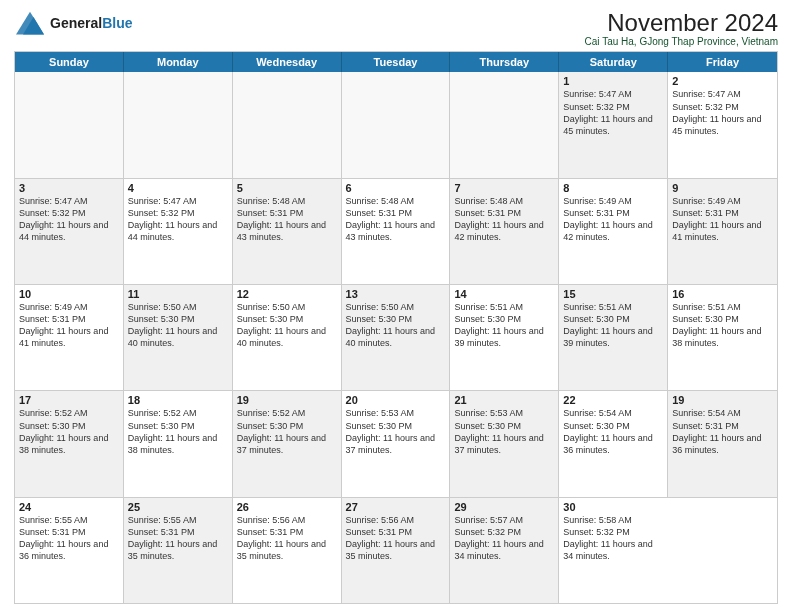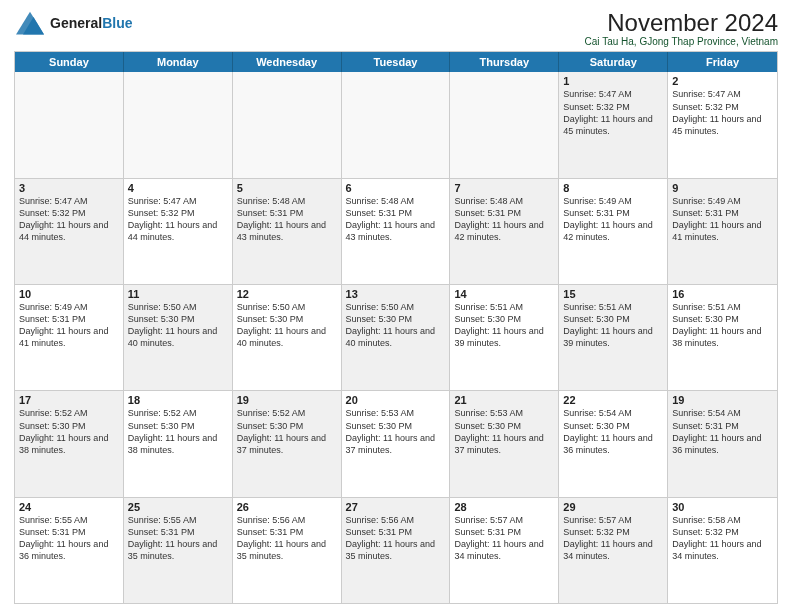--- a/index.html
+++ b/index.html
@@ -318,26 +318,20 @@
             <div class="cell-text">Sunrise: 5:56 AM
 Sunset: 5:31 PM
 Daylight: 11 hours and 35 minutes.</div>
           </div>
           <div class="cal-cell shaded">
             <span class="day-num">27</span>
             <div class="cell-text">Sunrise: 5:56 AM
 Sunset: 5:31 PM
 Daylight: 11 hours and 35 minutes.</div>
           </div>
-          <div class="cal-cell">
-            <span class="day-num">28</span>
-            <div class="cell-text">Sunrise: 5:57 AM
-Sunset: 5:31 PM
-Daylight: 11 hours and 34 minutes.</div>
-          </div>
           <div class="cal-cell shaded">
             <span class="day-num">29</span>
             <div class="cell-text">Sunrise: 5:57 AM
 Sunset: 5:32 PM
 Daylight: 11 hours and 34 minutes.</div>
           </div>
           <div class="cal-cell">
             <span class="day-num">30</span>
             <div class="cell-text">Sunrise: 5:58 AM
 Sunset: 5:32 PM

